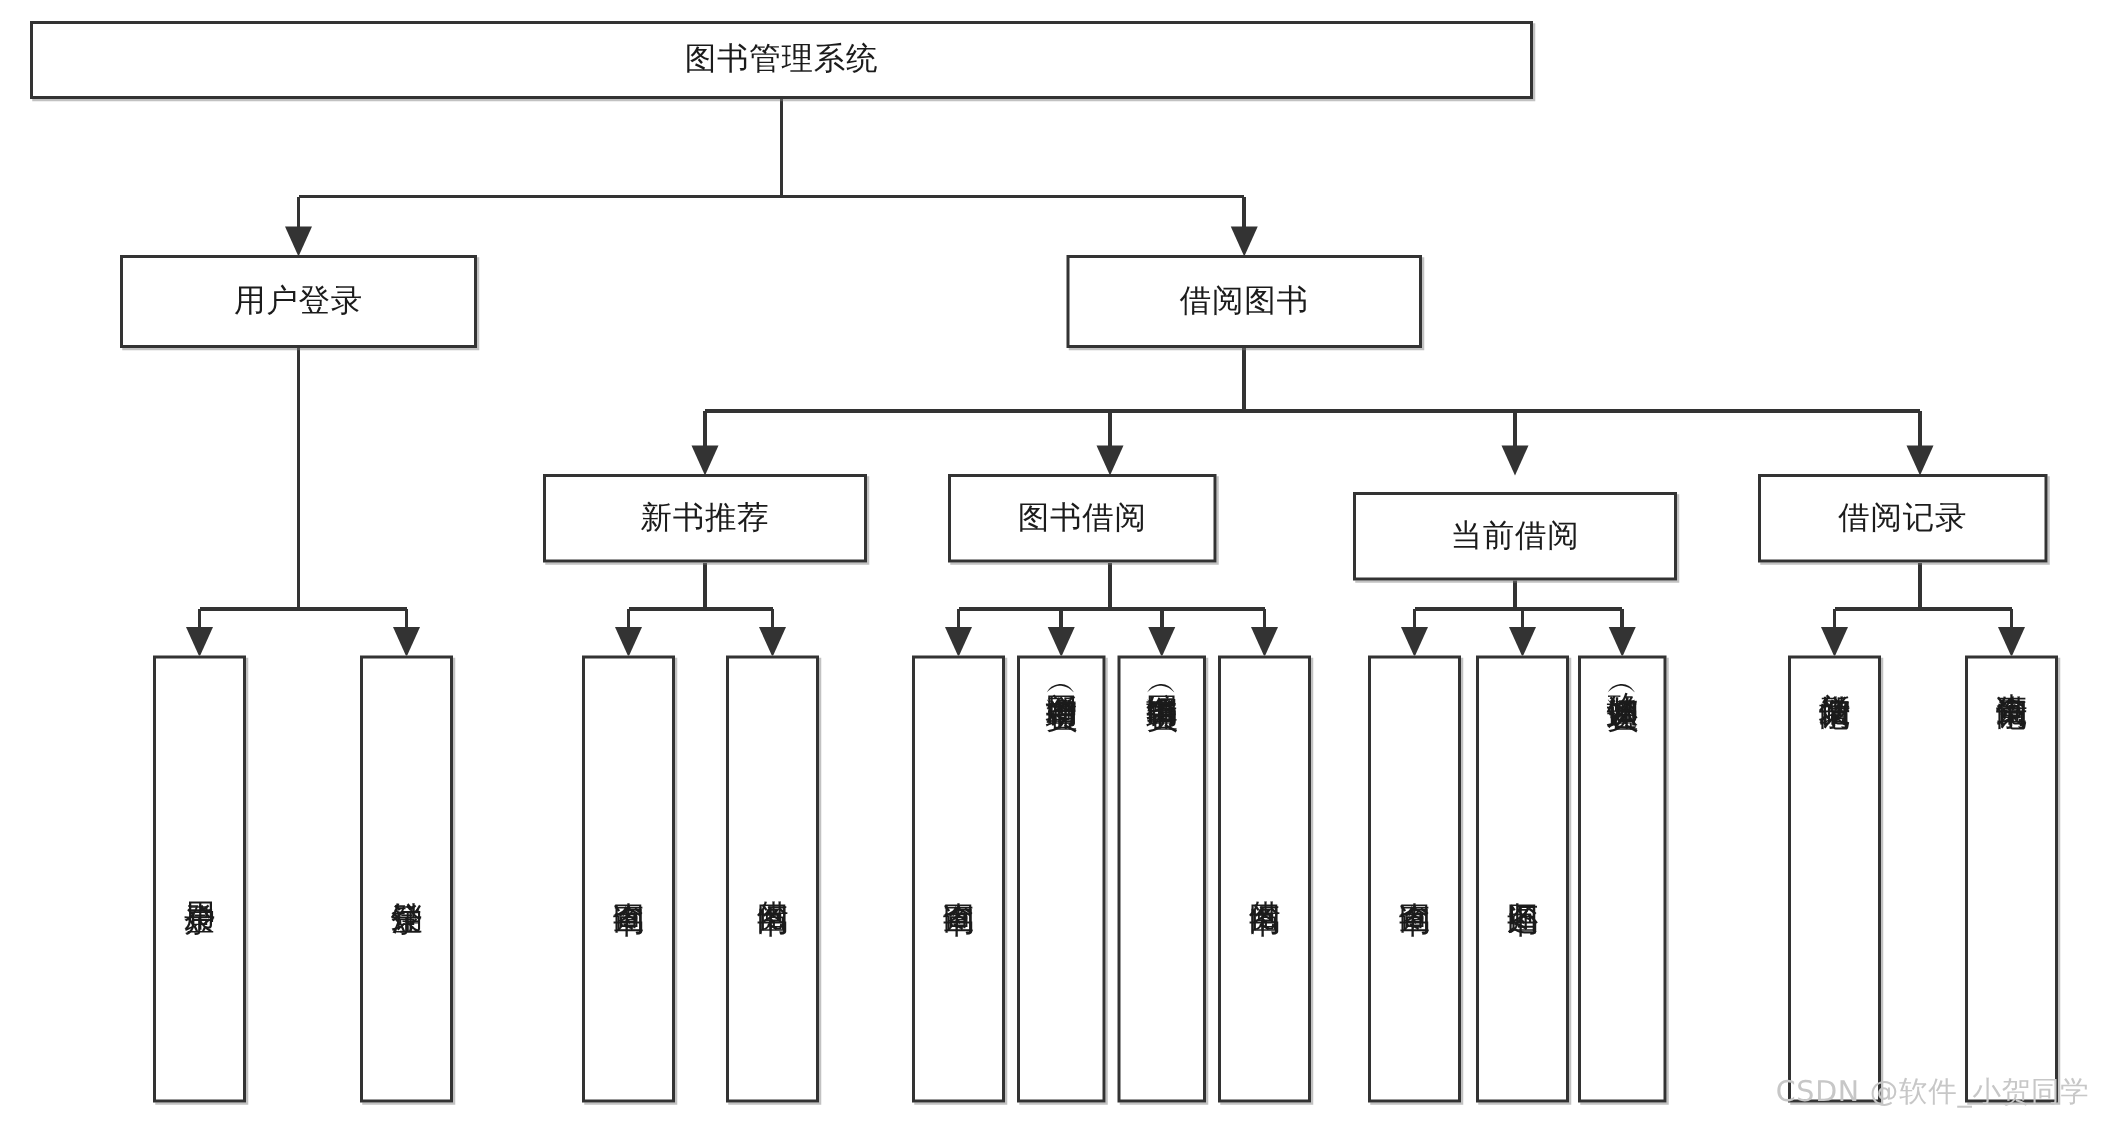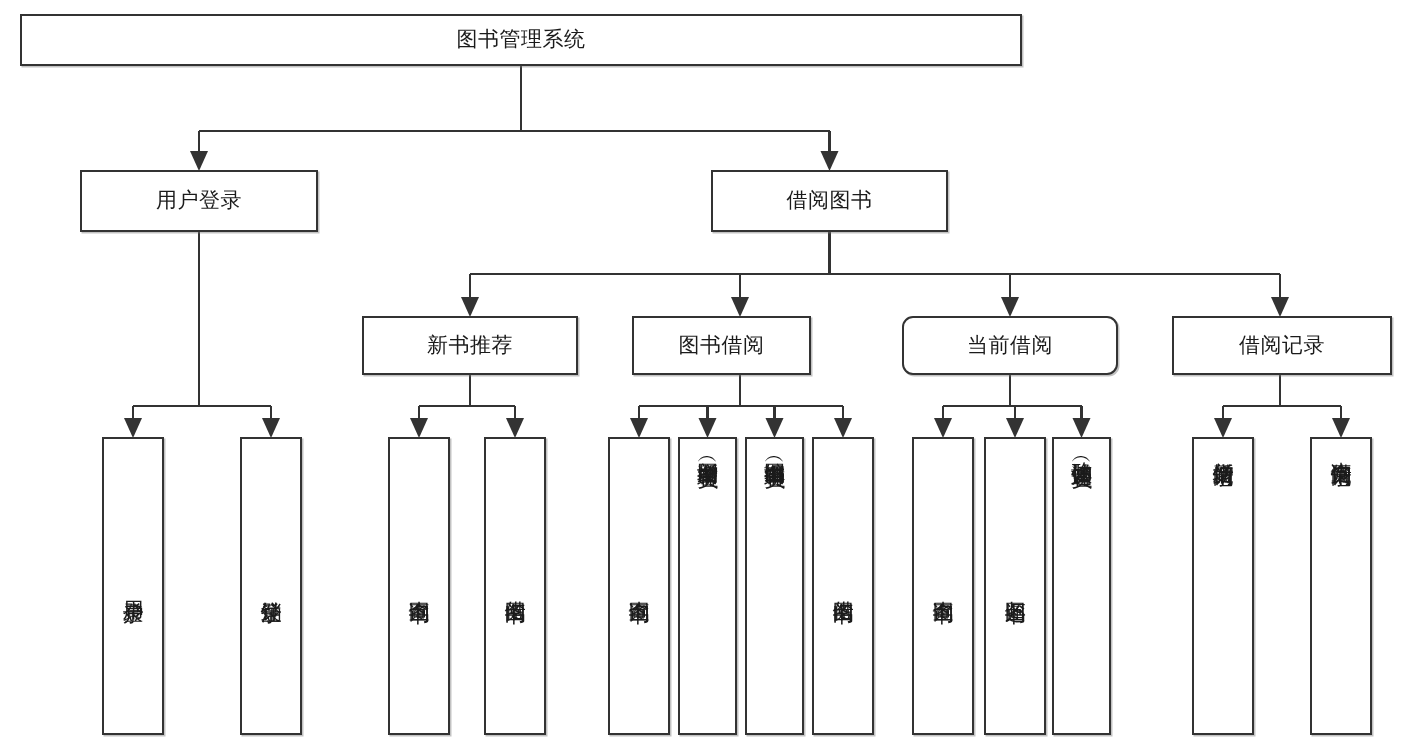--- a/index.html
+++ b/index.html
@@ -157,24 +157,24 @@
       </div>
       <div class="node-box level2" style="left: 711px; top: 170px; width: 237px; height: 62px;">
         <div class="node-label-h">借阅图书</div>
       </div>
       <div class="node-box level3" style="left: 362px; top: 316px; width: 216px; height: 59px; padding-left: 24px;">
         <div class="node-label-h">新书推荐</div>
       </div>
       <div class="node-box level3" style="left: 632px; top: 316px; width: 179px; height: 59px;">
         <div class="node-label-h">图书借阅</div>
       </div>
-      <div class="node-box level3" style="left: 902px; top: 316px; width: 216px; height: 59px; border-radius: 11px;">
+      <div class="node-box level3" style="left: 902px; top: 328px; width: 216px; height: 59px;">
         <div class="node-label-h">当前借阅</div>
       </div>
-      <div class="node-box level3" style="left: 1172px; top: 316px; width: 220px; height: 59px; padding-left: 48px;">
+      <div class="node-box level3" style="left: 1172px; top: 316px; width: 193px; height: 59px; padding-left: 48px;">
         <div class="node-label-h">借阅记录</div>
       </div>
       <div class="node-box leaf" style="left: 102px; top: 437px; width: 62px; height: 298px;">
         <div class="node-label-v centered">
           <span>用户登录</span>
         </div>
       </div>
       <div class="node-box leaf" style="left: 240px; top: 437px; width: 62px; height: 298px;">
         <div class="node-label-v centered">
           <span>注销登录</span>
@@ -229,13 +229,14 @@
         <div class="node-label-v">
           <span>新增借阅记录</span>
         </div>
       </div>
       <div class="node-box leaf" style="left: 1310px; top: 437px; width: 62px; height: 298px;">
         <div class="node-label-v">
           <span>查询借阅记录</span>
         </div>
       </div>
     </div>
+  <div id="watermark">CSDN @软件_小贺同学</div>
 </div>
 
 </body></html>

